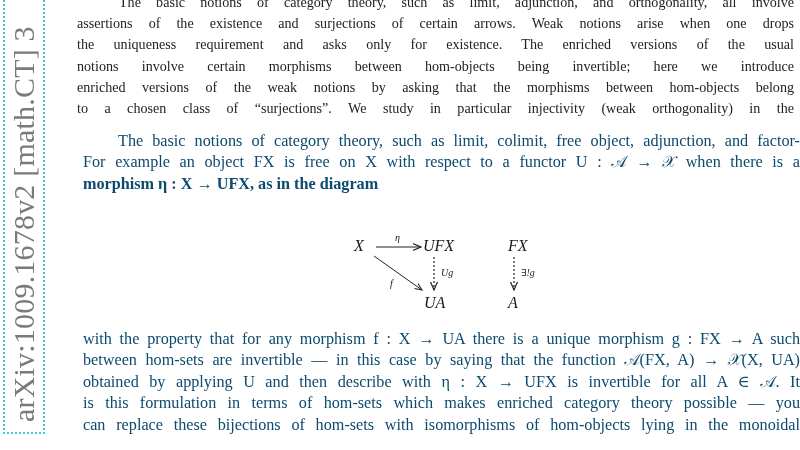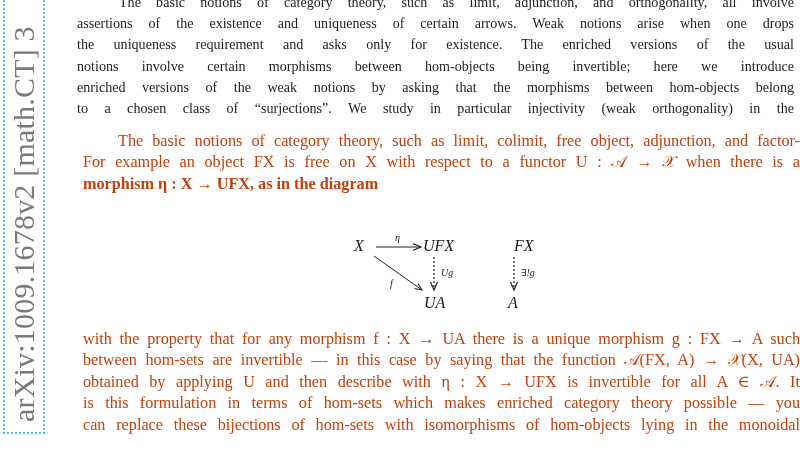--- a/index.html
+++ b/index.html
@@ -24,42 +24,42 @@
   }
   .abstract {
     position:absolute; left:77px; top:-8px; width:717px;
     font-size:14.1px; line-height:21.2px; text-align:justify;
     color:#222;
   }
   .abstract .l { display:block; text-align:justify; text-align-last:justify; white-space:nowrap; }
   .abstract .l.last { text-align-last:left; }
   .body {
     position:absolute; left:83px; width:717px;
-    font-size:16.2px; line-height:21.4px; color:#c2410c;
+    font-size:16.2px; line-height:21.4px; color:#0c4a6e;
   }
   .body .l { display:block; text-align:justify; text-align-last:justify; white-space:nowrap; }
   .body .l.last { text-align-last:left;font-weight:bold; }
   .body .l.indent { padding-left:35px; }
   .p1 { top:131px; }
   .p2 { top:329px; }
   .diagram { position:absolute; left:340px; top:230px; width:200px; height:85px; }
   .diagram .node { position:absolute; font-style:italic; font-size:16px; }
   .diagram .lbl { position:absolute; font-style:italic; font-size:10px; }
   .diagram svg { position:absolute; left:0; top:0; }
 </style>
 </head>
 <body>
 
 <div class="side-label">
   <span>arXiv:1009.1678v2  [math.CT]  3</span>
 </div>
 
 <div class="abstract">
   <span class="l indent" style="padding-left:42px">The basic notions of category theory, such as limit, adjunction, and orthogonality, all involve</span>
-  <span class="l">assertions of the existence and uniqueness of certain arrows. Weak notions arise when one drops</span>
+  <span class="l">assertions of the existence and surjections of certain arrows. Weak notions arise when one drops</span>
   <span class="l">the uniqueness requirement and asks only for existence.  The enriched versions of the usual</span>
   <span class="l">notions involve certain morphisms between hom-objects being invertible; here we introduce</span>
   <span class="l">enriched versions of the weak notions by asking that the morphisms between hom-objects belong</span>
   <span class="l">to a chosen class of “surjections”. We study in particular injectivity (weak orthogonality) in the</span>
 </div>
 
 <div class="body p1">
   <span class="l indent">The basic notions of category theory, such as limit, colimit, free object, adjunction, and factor-</span>
   <span class="l">For example an object FX is free on X with respect to a functor U : 𝒜 → 𝒳 when there is a</span>
   <span class="l last">morphism η : X → UFX, as in the diagram</span>
@@ -73,21 +73,21 @@
       </marker>
     </defs>
     <line x1="36" y1="17" x2="81" y2="17" stroke="#222" stroke-width="1.2" marker-end="url(#ah)"></line>
     <line x1="34" y1="26" x2="82" y2="60" stroke="#222" stroke-width="1" marker-end="url(#ah)"></line>
     <line x1="94" y1="27" x2="94" y2="60" stroke="#222" stroke-width="1.2" stroke-dasharray="2,2" marker-end="url(#ah)"></line>
     <line x1="174" y1="27" x2="174" y2="60" stroke="#222" stroke-width="1.2" stroke-dasharray="2,2" marker-end="url(#ah)"></line>
   </svg>
   <span class="node" style="left:14px;top:7px">X</span>
   <span class="node" style="left:83px;top:7px">UFX</span>
   <span class="node" style="left:84px;top:64px">UA</span>
-  <span class="node" style="left:174px;top:7px">FX</span>
+  <span class="node" style="left:168px;top:7px">FX</span>
   <span class="node" style="left:168px;top:64px">A</span>
   <span class="lbl" style="left:55px;top:2px">η</span>
   <span class="lbl" style="left:50px;top:48px">f</span>
   <span class="lbl" style="left:101px;top:37px">Ug</span>
   <span class="lbl" style="left:181px;top:37px">∃!g</span>
 </div>
 
 <div class="body p2">
   <span class="l">with the property that for any morphism f : X → UA there is a unique morphism g : FX → A such</span>
   <span class="l">between hom-sets are invertible — in this case by saying that the function 𝒜(FX, A) → 𝒳(X, UA)</span>

